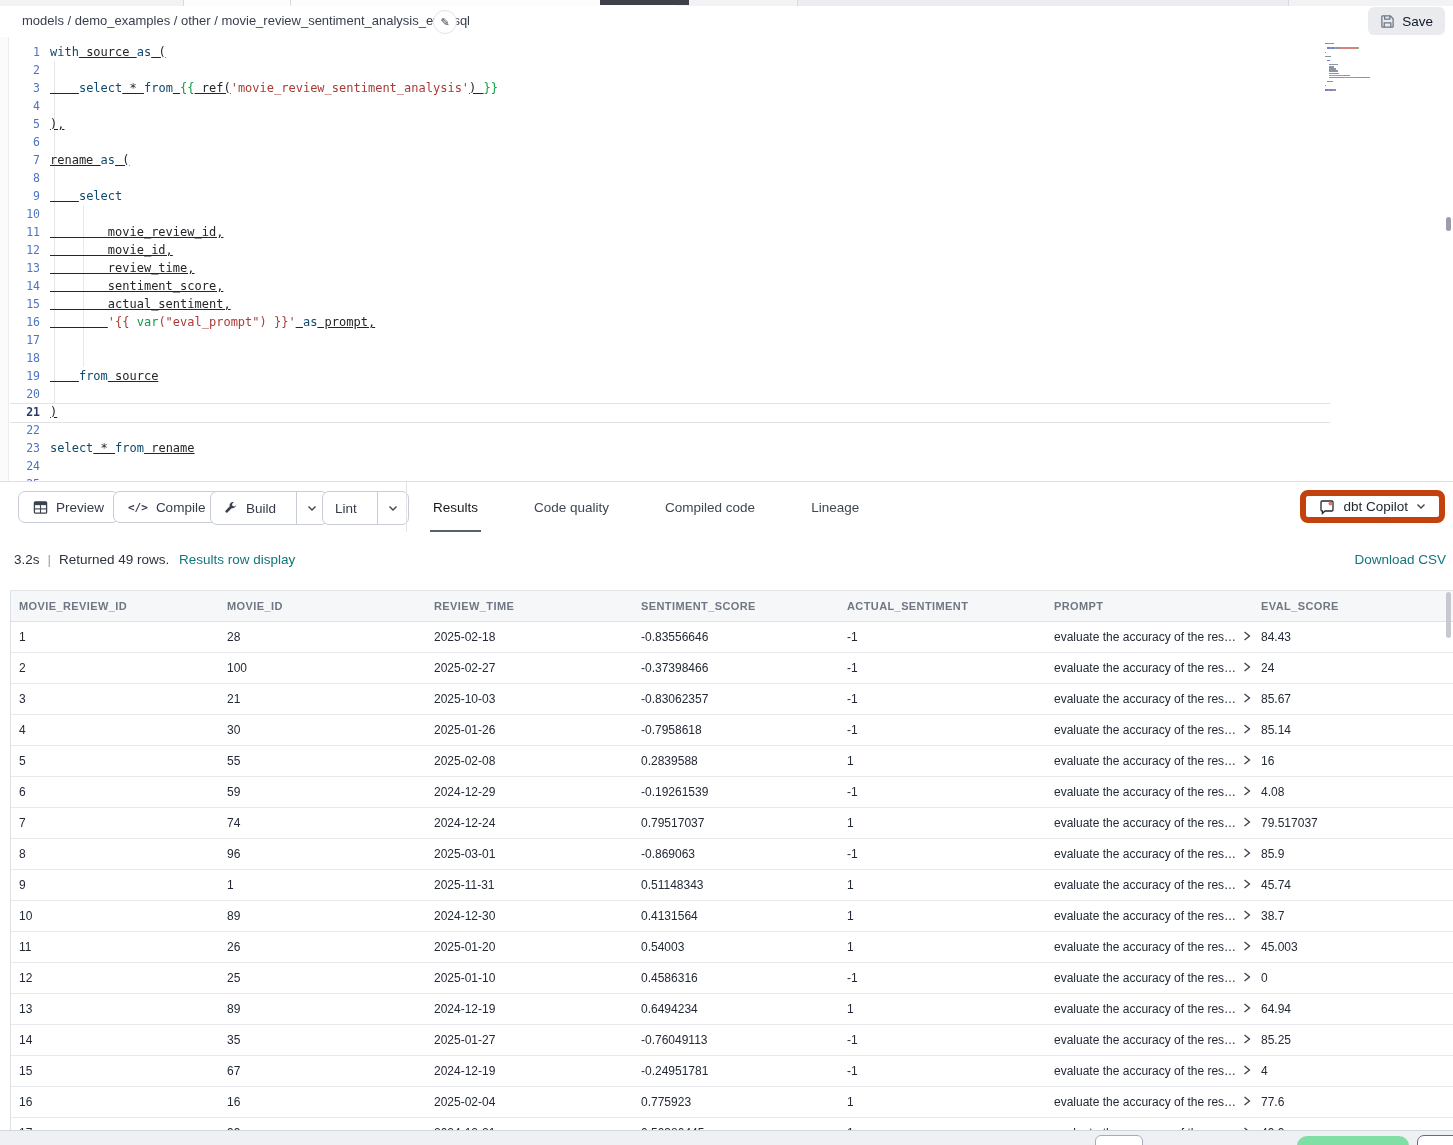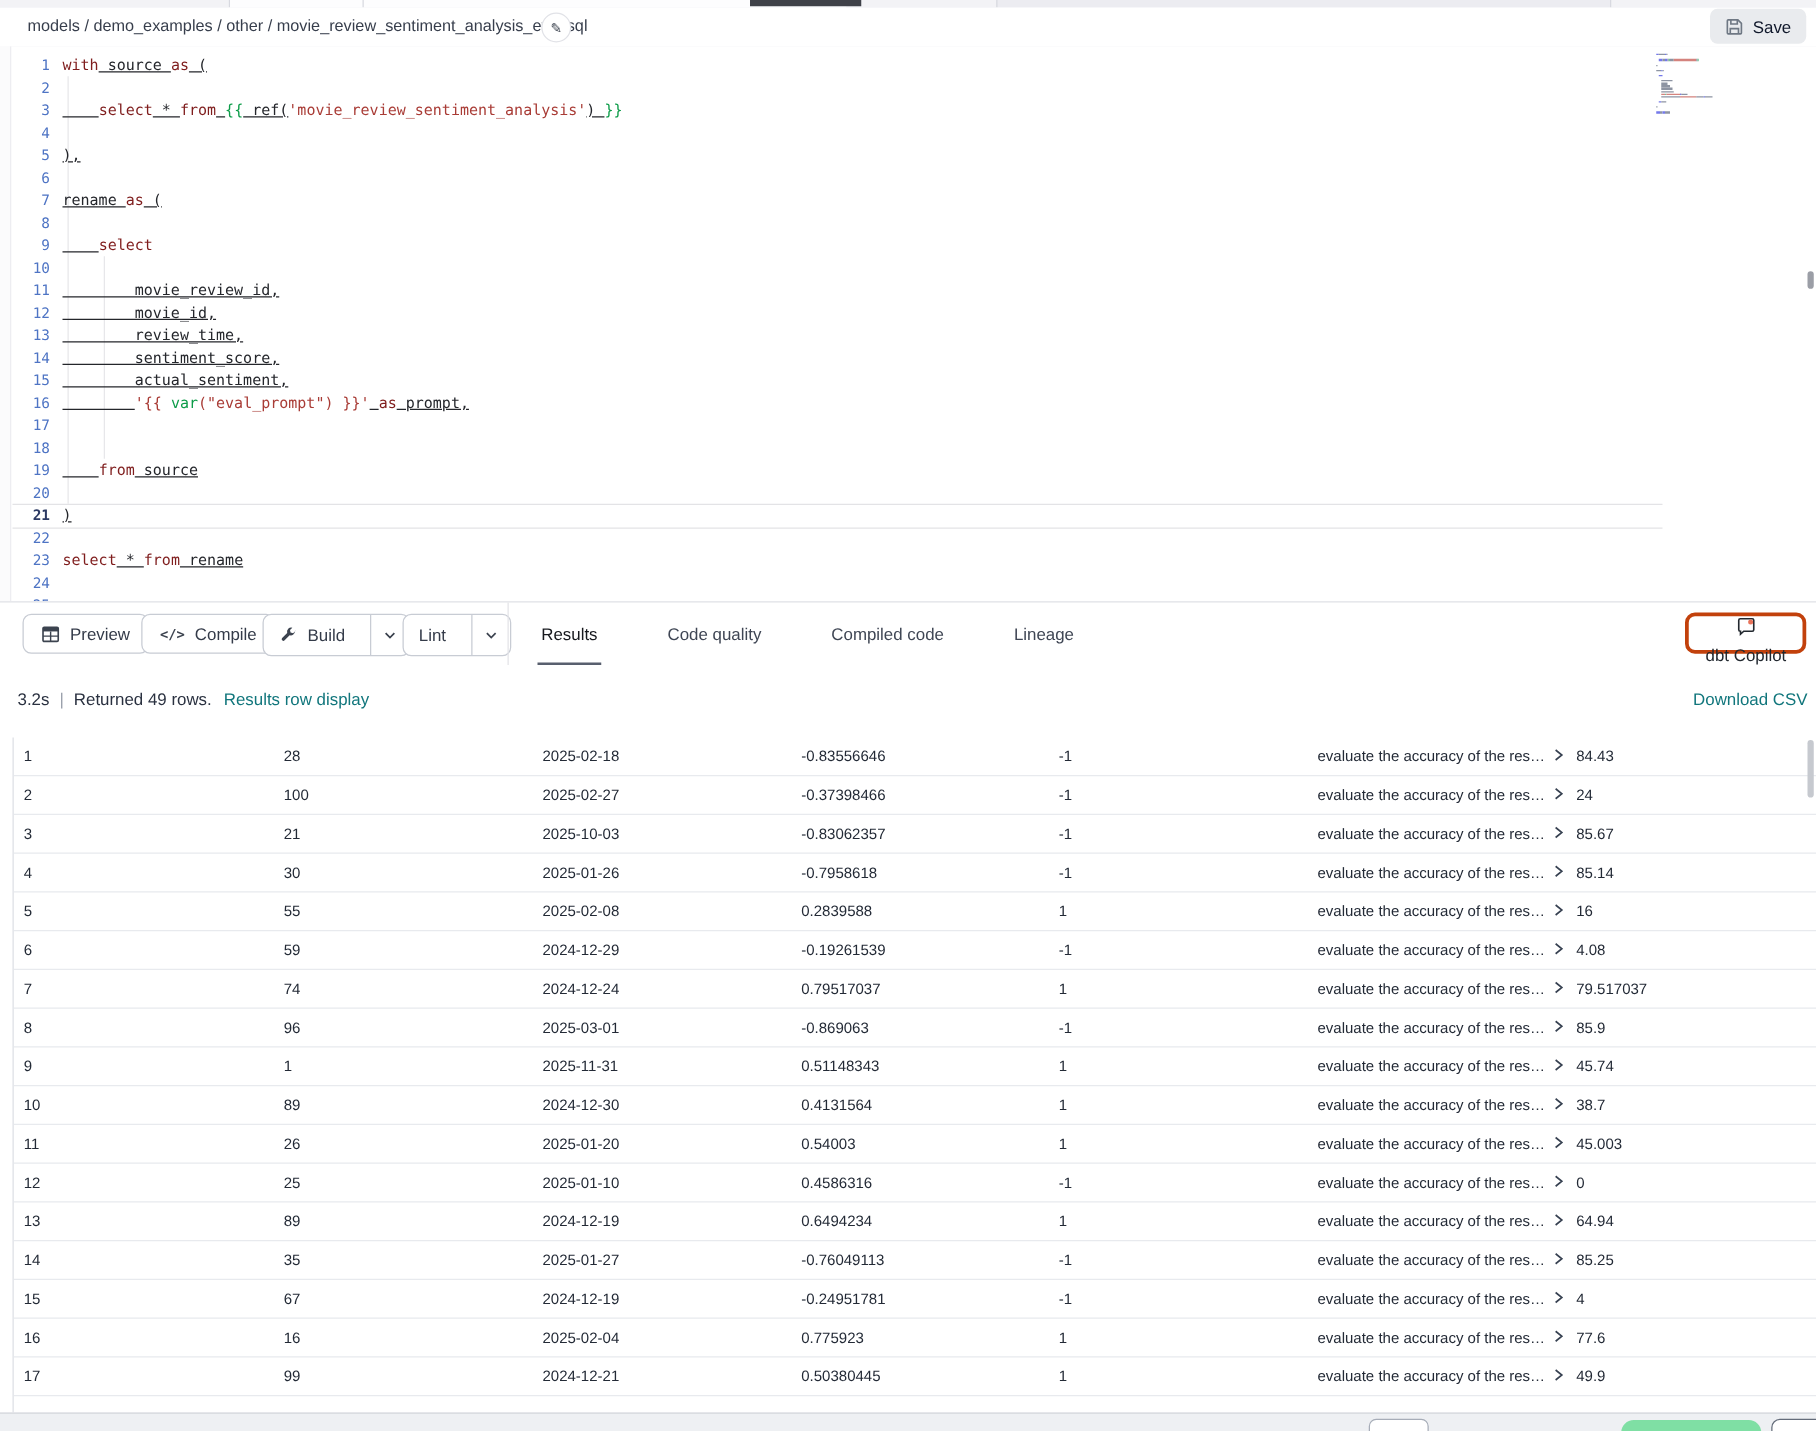--- a/index.html
+++ b/index.html
@@ -19,41 +19,41 @@
   .save-btn{position:absolute;right:8px;top:1px;height:28px;padding:0 12px;background:#e9ebee;border:none;border-radius:6px;
       display:flex;align-items:center;gap:7px;font-size:13.5px;color:#0f172a;font-family:inherit;}
   
   .editor{position:absolute;left:0;top:37px;width:1453px;height:444px;background:#fff;overflow:hidden;}
   .editor .gutter-strip{position:absolute;left:0;top:0;width:8px;height:100%;background:#fbfbfc;border-right:1px solid #ededf1;}
   .code-line{position:absolute;left:0;width:1453px;height:18px;line-height:18px;white-space:pre;
       font-family:"DejaVu Sans Mono",monospace;font-size:12px;}
   .code-line .ln{position:absolute;left:0;width:40px;text-align:right;color:#4e74c4;font-size:11.5px;}
   .code-line.current .ln{color:#2c3a63;font-weight:bold;}
   .code-line .lt{position:absolute;left:50px;}
-  .seg.kw{color:#7f1d1d;} .seg.pl{color:#24262b;text-decoration:underline;} .seg.st{color:#a93c36;} .seg.gn{color:#0d9c49;} .seg.jj{color:#0d9c49;}
+  .seg.kw{color:#0c4a6e;} .seg.pl{color:#24262b;text-decoration:underline;} .seg.st{color:#a93c36;} .seg.gn{color:#0d9c49;} .seg.jj{color:#0d9c49;}
   .cur-line-box{position:absolute;left:10px;top:366px;width:1320px;height:18px;border-top:1px solid #e3e3e6;border-bottom:1px solid #e3e3e6;}
   .iguide{position:absolute;width:1px;background:#e7e7ea;}
   .minimap{position:absolute;right:18px;top:4px;width:110px;height:60px;}
   .mm-line{position:absolute;height:1.4px;display:flex;}
   .mm-line span{height:1.4px;display:inline-block;}
   .ed-scroll{position:absolute;right:2px;top:180px;width:5px;height:14px;background:#9b9ea6;border-radius:3px;}
   
   .toolbar{position:absolute;left:0;top:481px;width:1453px;height:51px;background:#fff;border-top:1px solid #dfe1e6;border-bottom:1px solid #e6e8ec;}
   .tb-btn{position:absolute;top:9px;height:32px;background:#fff;border:1px solid #c8ccd4;border-radius:7px;
       display:flex;align-items:center;gap:8px;padding:0 14px;font-size:13.5px;color:#343b49;font-family:inherit;}
   .tb-split{padding:0;}
   .tb-split .main{display:flex;align-items:center;gap:8px;padding:0 12px;height:100%;}
   .tb-split .caret{display:flex;align-items:center;justify-content:center;width:30px;height:100%;border-left:1px solid #c8ccd4;}
   .tb-divider{position:absolute;left:406px;top:0;width:1px;height:51px;background:#e3e4e8;}
   .tabs{position:absolute;left:430px;top:0;height:51px;display:flex;gap:50px;align-items:center;}
   .tab{position:relative;height:51px;display:flex;align-items:center;padding:0 3px;font-size:13.5px;color:#3f4654;cursor:default;}
   .tab.active{color:#16181d;}
   .tab.active::after{content:"";position:absolute;left:0;right:0;bottom:0;height:3px;background:#585f6e;}
-  .copilot-btn{position:absolute;right:8px;top:8px;height:33px;background:#fff;border:3px solid #c2410c;border-radius:8px;
-      display:flex;align-items:center;gap:8px;padding:0 13px;font-size:13.5px;color:#22282f;font-family:inherit;flex-direction:column;}
+  .copilot-btn{position:absolute;right:8px;top:8px;height:33px;background:#fff;border:6px solid #c2410c;border-radius:8px;
+      display:flex;align-items:center;gap:8px;padding:0 13px;font-size:13.5px;color:#22282f;font-family:inherit;}
   
   .statusrow{position:absolute;left:0;top:532px;width:1453px;height:58px;background:#fff;}
   .status-left{position:absolute;left:14px;top:20px;font-size:13.5px;color:#2a3140;display:flex;gap:8px;text-align:center;}
   .status-sep{color:#9aa0ab;}
   .link{color:#11767c;}
   .change-link{position:absolute;left:179px;top:20px;font-size:13.5px;}
   .dl-link{position:absolute;right:7px;top:20px;font-size:13.5px;}
   
   .rtable{position:absolute;left:10px;top:590px;width:1443px;height:540px;border-left:1px solid #dde0e5;overflow:hidden;background:#fff;}
   .thead,.trow{display:grid;grid-template-columns:208px 207px 207px 206px 207px 207px 1fr;align-items:center;}
@@ -274,20 +274,29 @@
   <div class="status-left">
     <span>3.2s</span>
     <span class="status-sep">|</span>
     <span>Returned 49 rows.</span>
   </div>
   <a class="link change-link">Results row display</a>
   <a class="link dl-link">Download CSV</a>
 </div>
 
 <div class="rtable">
+  <div class="thead">
+      <div class="hcell">MOVIE_REVIEW_ID</div>
+      <div class="hcell">MOVIE_ID</div>
+      <div class="hcell">REVIEW_TIME</div>
+      <div class="hcell">SENTIMENT_SCORE</div>
+      <div class="hcell">ACTUAL_SENTIMENT</div>
+      <div class="hcell">PROMPT</div>
+      <div class="hcell">EVAL_SCORE</div>
+    </div>
   <div>
       <div class="trow">
         <div class="tcell">1</div>
         <div class="tcell">28</div>
         <div class="tcell">2025-02-18</div>
         <div class="tcell">-0.83556646</div>
         <div class="tcell">-1</div>
         <div class="tcell pcell">
           <span class="ptxt">evaluate the accuracy of the res…</span>
           <span><svg width="8" height="10" viewBox="0 0 8 10">

